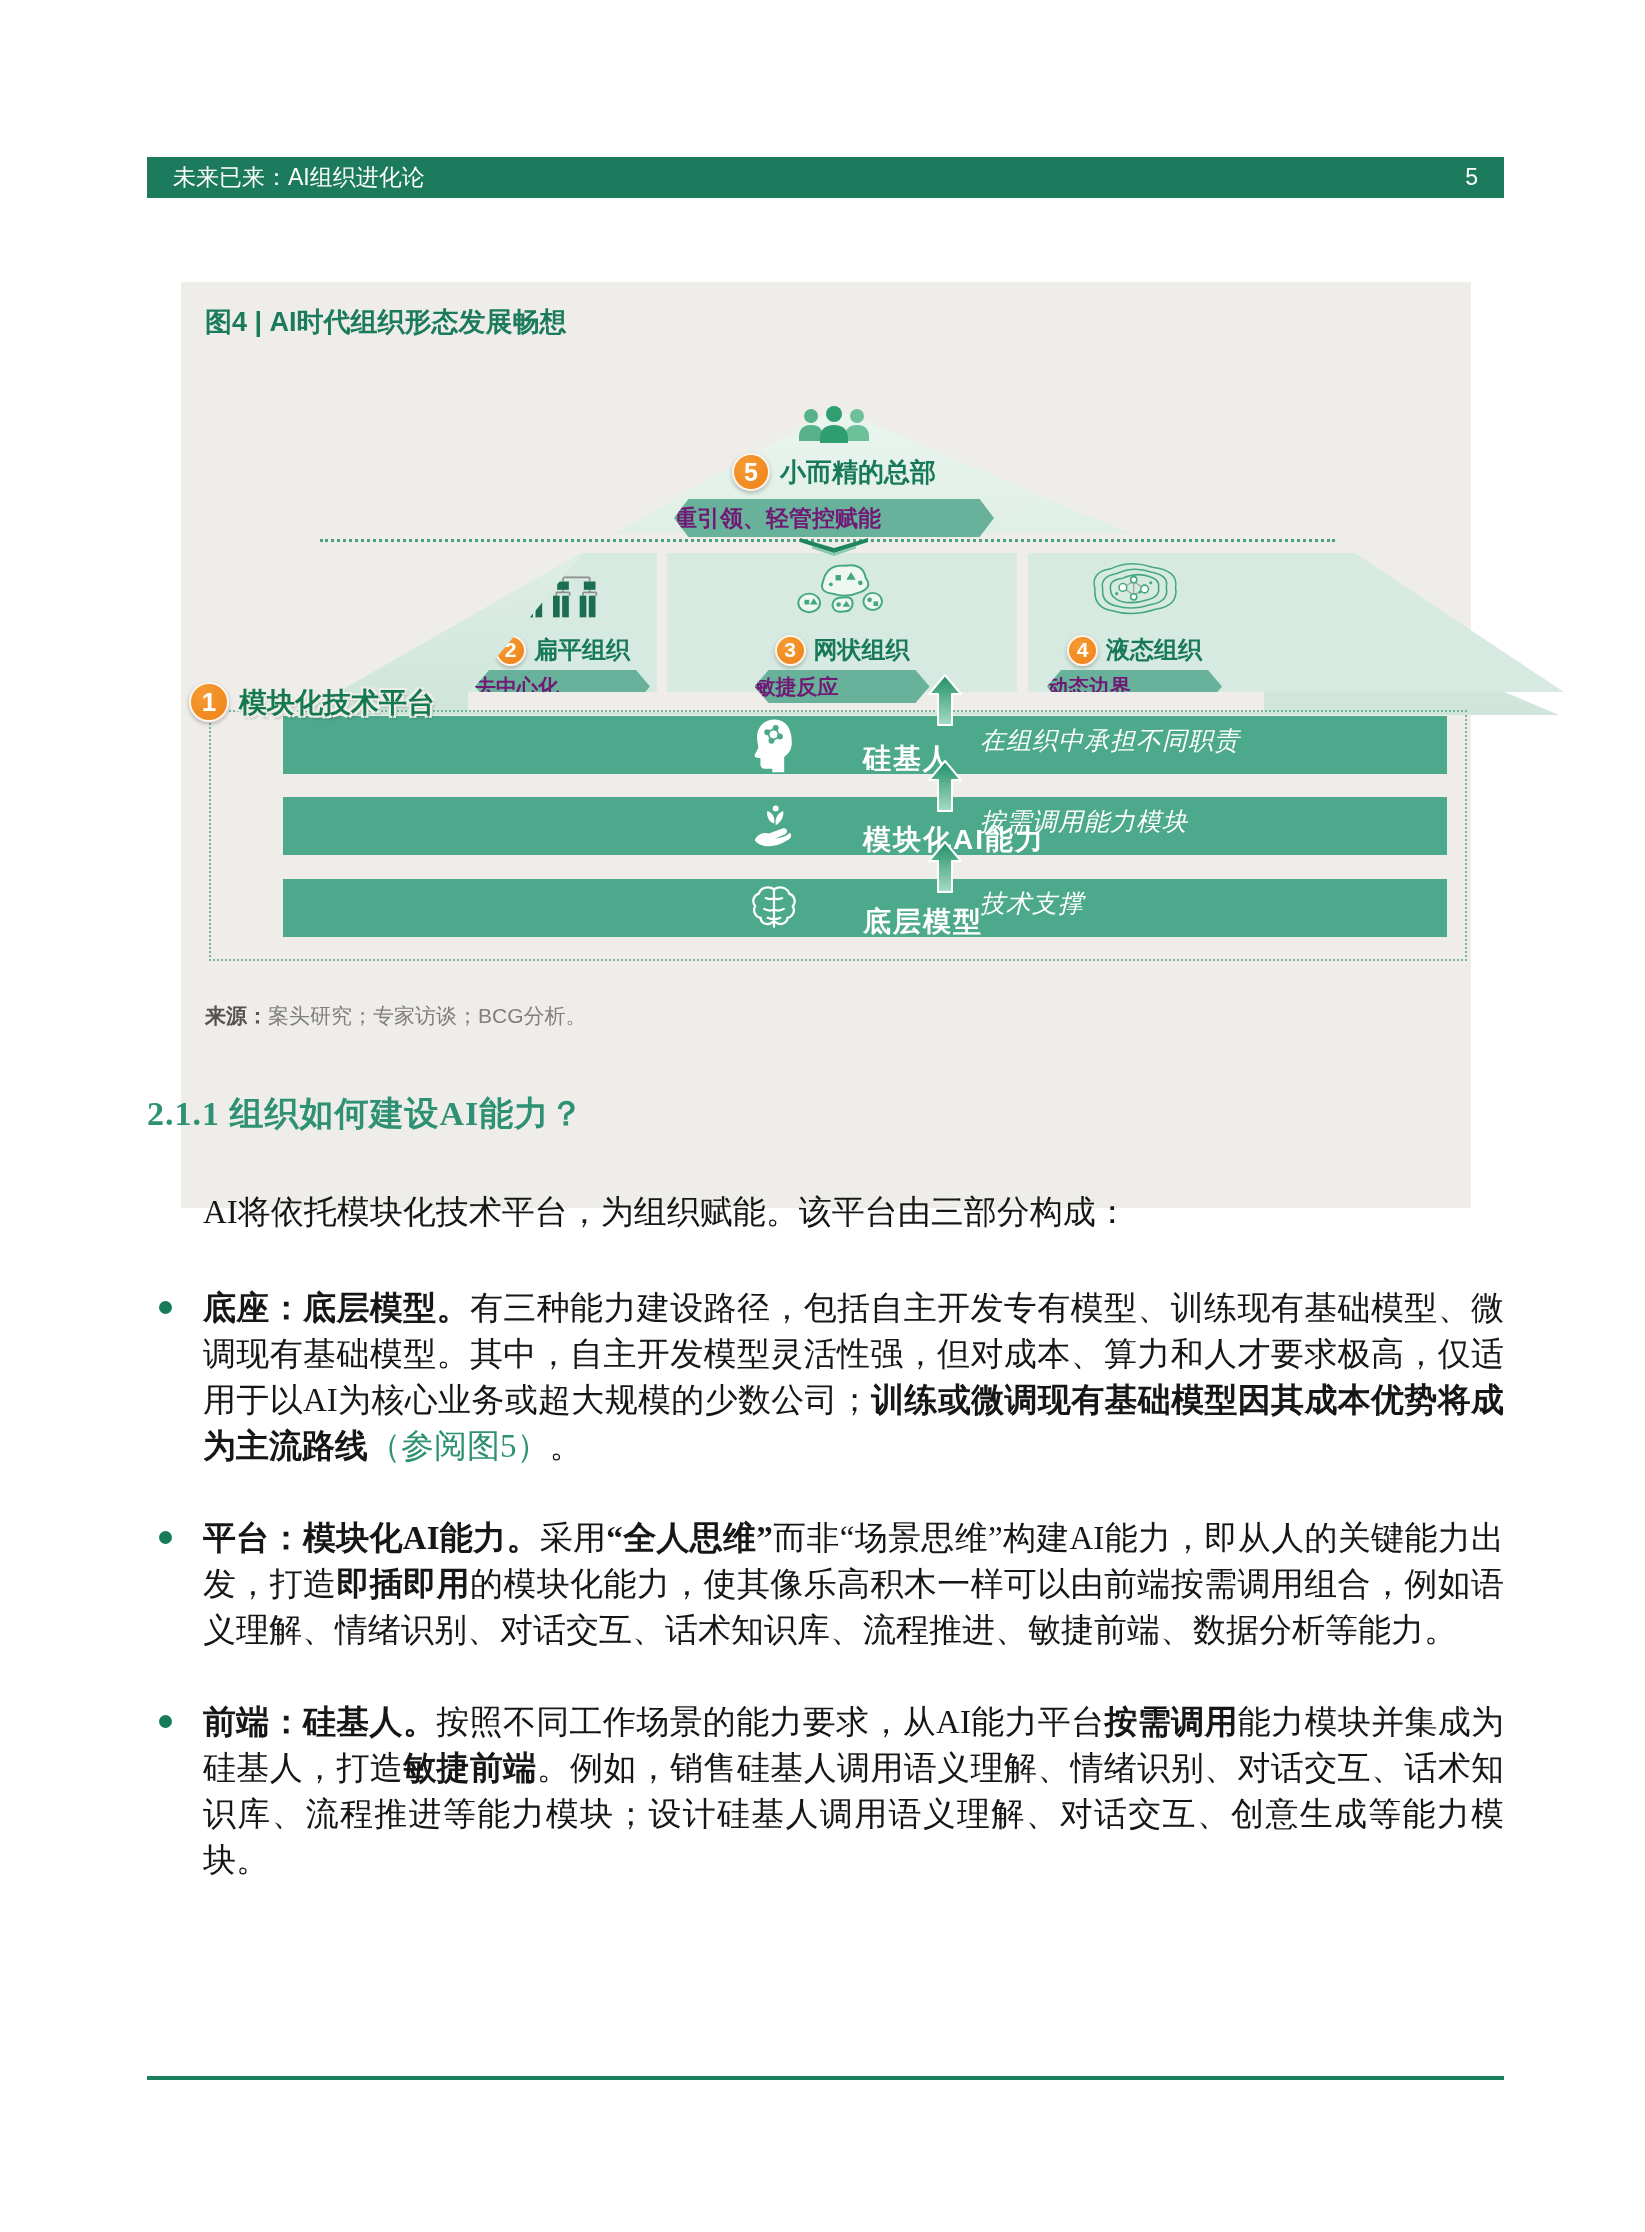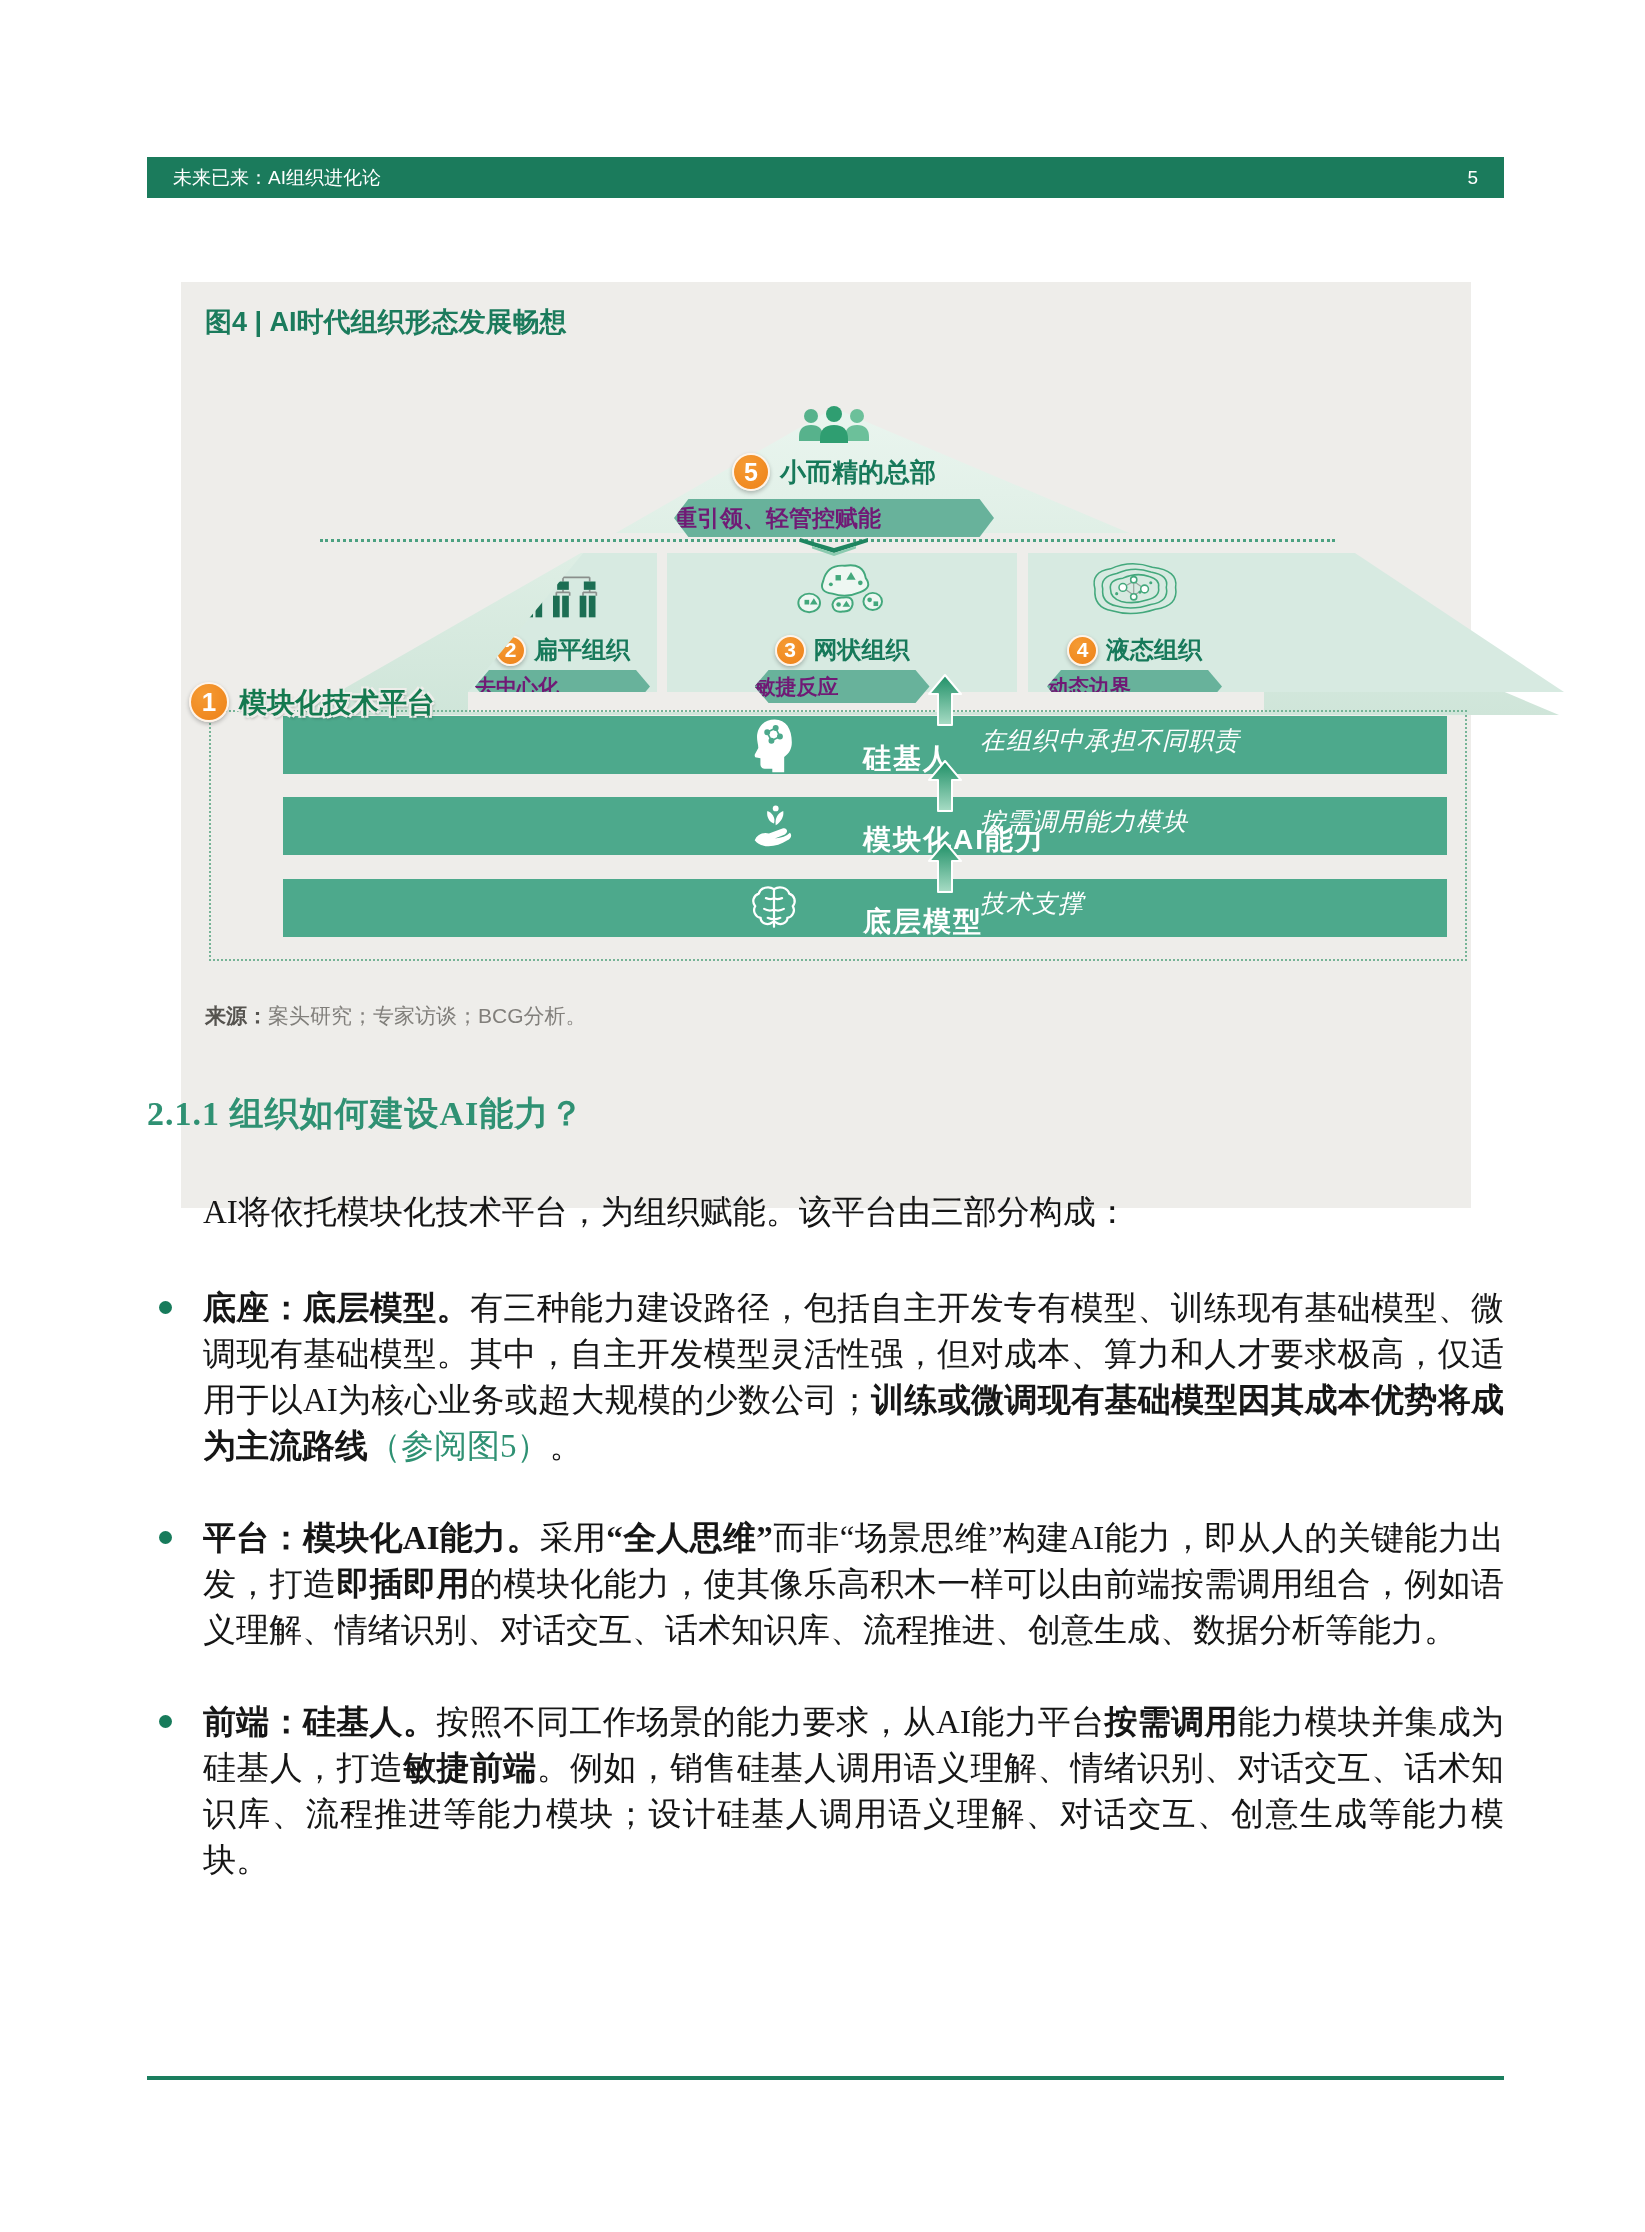--- a/index.html
+++ b/index.html
@@ -1,21 +1,21 @@
 <!DOCTYPE html>
 <html><head>
 <meta charset="utf-8">
 <style>
   html,body{margin:0;padding:0;background:#fff;}
   .page{position:relative;width:1646px;height:2233px;background:#ffffff;overflow:hidden;
         font-family:"Liberation Serif",serif;color:#161616;}
   
   .header-bar{position:absolute;left:147px;top:157px;width:1357px;height:41px;background:#1b7b5c;
       display:flex;align-items:center;justify-content:space-between;padding:0 26px;box-sizing:border-box;
-      color:#fff;font-family:"Liberation Sans",sans-serif;font-size:19px;}
+      color:#fff;font-family:"Liberation Sans",sans-serif;font-size:23px;}
   
   .figure-panel{position:absolute;left:181px;top:282px;width:1290px;height:926px;background:#eeedea;}
   .figure-title{position:absolute;left:24px;top:22px;font-family:"Liberation Sans",sans-serif;
       font-weight:bold;font-size:27px;color:#1b7b5c;}
   .diagram{position:absolute;inset:0;}
   .pyramid{position:absolute;left:117px;top:126px;width:1261px;height:307px;
       background:linear-gradient(180deg,#eaf5ef 0%,#dcede3 55%,#cfe5d9 100%);
       clip-path:polygon(42.5% 0,0 100%,100% 100%);}
   .gray-strip{position:absolute;background:#eeedea;z-index:1;}
   .strip-h1{left:139px;top:251px;width:1015px;height:20px;}
@@ -322,21 +322,21 @@
     <div class="figure-source">
       <span class="src-label">来源：</span><span>案头研究；专家访谈；BCG分析。</span>
     </div>
   </div>
 
   <div class="content">
     <h2 class="section-heading">2.1.1 组织如何建设AI能力？</h2>
     <p class="intro">AI将依托模块化技术平台，为组织赋能。该平台由三部分构成：</p>
     <ul class="bullet-list" id="bullet-list">
         <li class="bullet"><b>底座：底层模型。</b><span>有三种能力建设路径，包括自主开发专有模型、训练现有基础模型、微调现有基础模型。其中，自主开发模型灵活性强，但对成本、算力和人才要求极高，仅适用于以AI为核心业务或超大规模的少数公司；</span><b>训练或微调现有基础模型因其成本优势将成为主流路线</b><span class="ref-link">（参阅图5）</span><span>。</span></li>
-        <li class="bullet"><b>平台：模块化AI能力。</b><span>采用</span><b>“全人思维”</b><span>而非“场景思维”构建AI能力，即从人的关键能力出发，打造</span><b>即插即用</b><span>的模块化能力，使其像乐高积木一样可以由前端按需调用组合，例如语义理解、情绪识别、对话交互、话术知识库、流程推进、创意生成、数据分析等能力。</span></li>
+        <li class="bullet"><b>平台：模块化AI能力。</b><span>采用</span><b>“全人思维”</b><span>而非“场景思维”构建AI能力，即从人的关键能力出发，打造</span><b>即插即用</b><span>的模块化能力，使其像乐高积木一样可以由前端按需调用组合，例如语义理解、情绪识别、对话交互、话术知识库、流程推进、敏捷前端、数据分析等能力。</span></li>
         <li class="bullet"><b>前端：硅基人。</b><span>按照不同工作场景的能力要求，从AI能力平台</span><b>按需调用</b><span>能力模块并集成为硅基人，打造</span><b>敏捷前端</b><span>。例如，销售硅基人调用语义理解、情绪识别、对话交互、话术知识库、流程推进等能力模块；设计硅基人调用语义理解、对话交互、创意生成等能力模块。</span></li>
       </ul>
   </div>
 
   <div class="footer-rule"></div>
 
 </div>
 
 
 </body></html>

